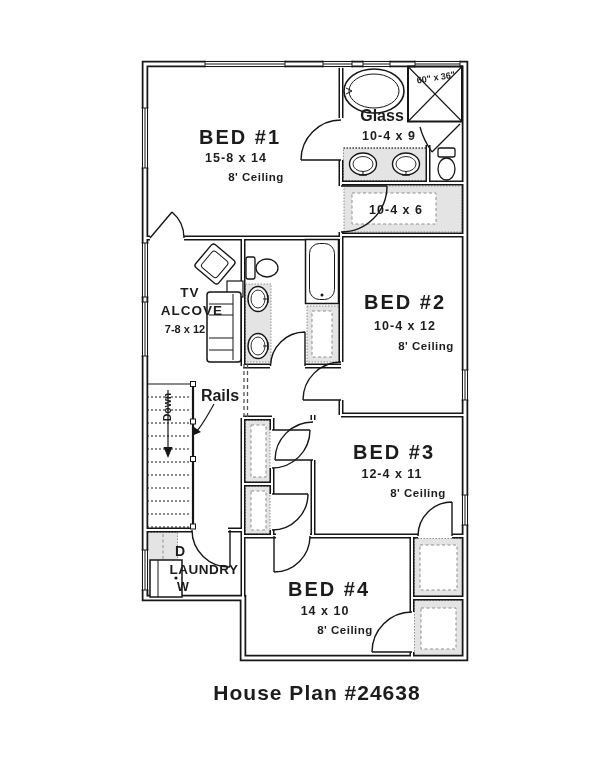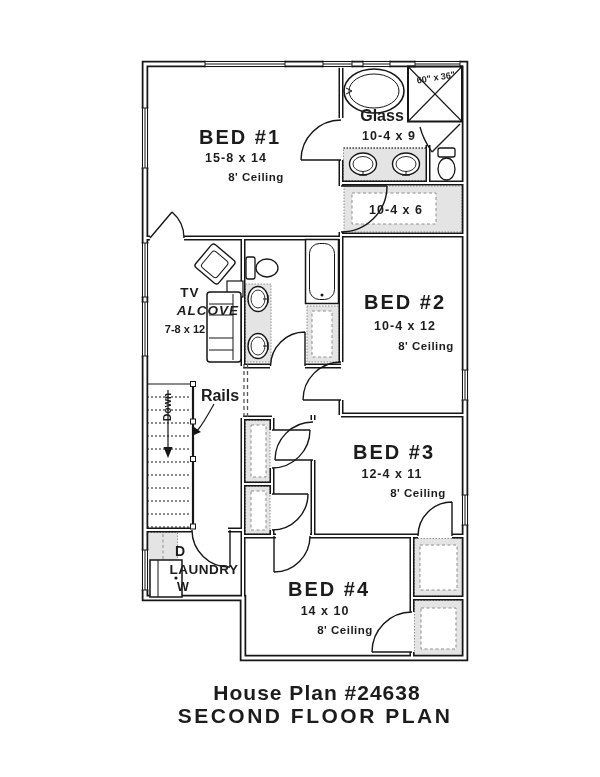--- a/index.html
+++ b/index.html
@@ -272,35 +272,34 @@
   <div class="lbl rot-sh" style="left:436px;top:78px;font-size:9px;">60" x 36"</div>
   <div class="lbl small" style="left:382px;top:116px;">Glass</div>
   <div class="lbl dims" style="left:389px;top:136px;">10-4 x 9</div>
   <div class="lbl dims" style="left:396px;top:210px;">10-4 x 6</div>
 
   <div class="lbl room-name" style="left:405px;top:302px;">BED #2</div>
   <div class="lbl dims" style="left:405px;top:326px;">10-4 x 12</div>
   <div class="lbl ceil" style="left:406px;top:347px;">8' Ceiling</div>
 
   <div class="lbl" style="left:190px;top:293px;font-size:13.5px;letter-spacing:1px;">TV</div>
-  <div class="lbl" style="left:208px;top:311px;font-size:13.5px;letter-spacing:1px;font-style:italic;">ALCOVE</div>
+  <div class="lbl" style="left:192px;top:311px;font-size:13.5px;letter-spacing:1px;">ALCOVE</div>
   <div class="lbl" style="left:185px;top:329px;font-size:11px;">7-8 x 12</div>
 
   <div class="lbl small" style="left:220px;top:396px;">Rails</div>
   <div class="lbl rot-90" style="left:167px;top:407px;font-size:10.5px;">Down</div>
 
   <div class="lbl room-name" style="left:394px;top:452px;">BED #3</div>
   <div class="lbl dims" style="left:392px;top:474px;">12-4 x 11</div>
   <div class="lbl ceil" style="left:398px;top:494px;">8' Ceiling</div>
 
   <div class="lbl" style="left:180px;top:551px;font-size:14px;">D</div>
   <div class="lbl" style="left:204px;top:570px;font-size:13.5px;letter-spacing:0.5px;">LAUNDRY</div>
   <div class="lbl" style="left:183px;top:587px;font-size:12.5px;">W</div>
 
   <div class="lbl room-name" style="left:329px;top:589px;">BED #4</div>
   <div class="lbl dims" style="left:325px;top:611px;">14 x 10</div>
   <div class="lbl ceil" style="left:325px;top:631px;">8' Ceiling</div>
 
   <div class="lbl title1" style="left:317px;top:692px;">House Plan #24638</div>
-  <div class="lbl title2" style="left:315px;top:715px;">SECOND FLOOR PLAN</div>
 </div>
 
 </div>
 
 </body></html>

